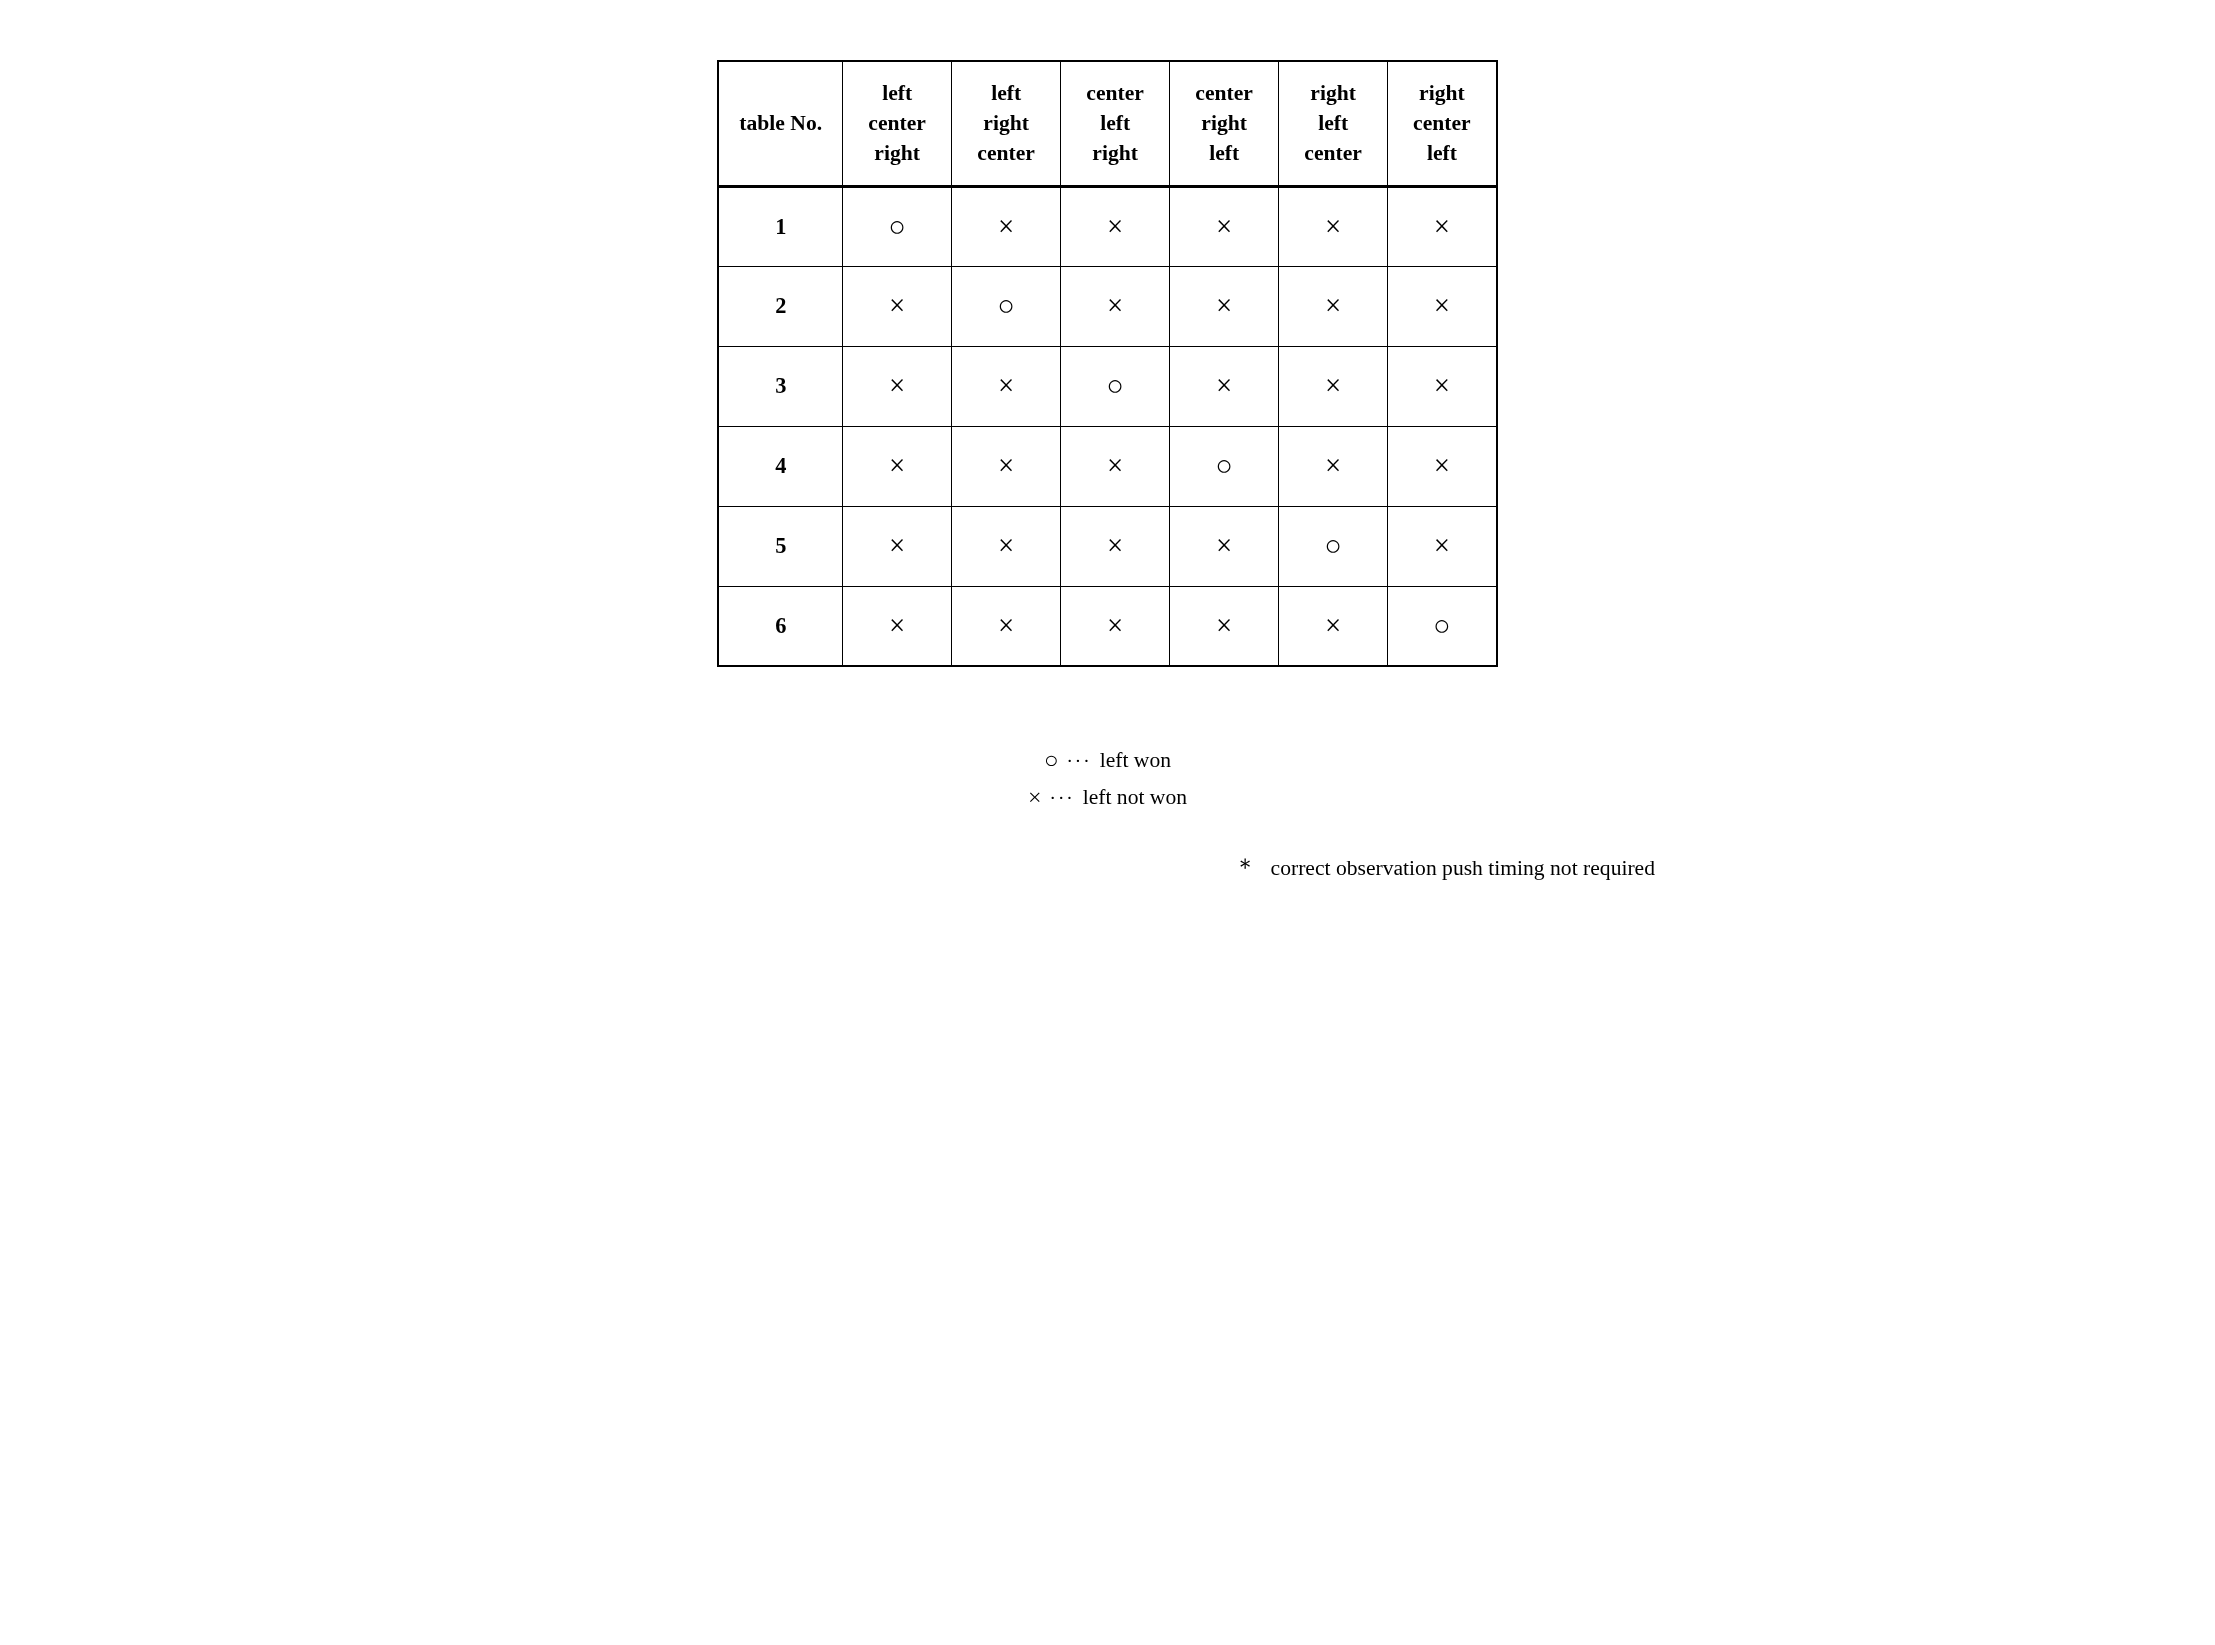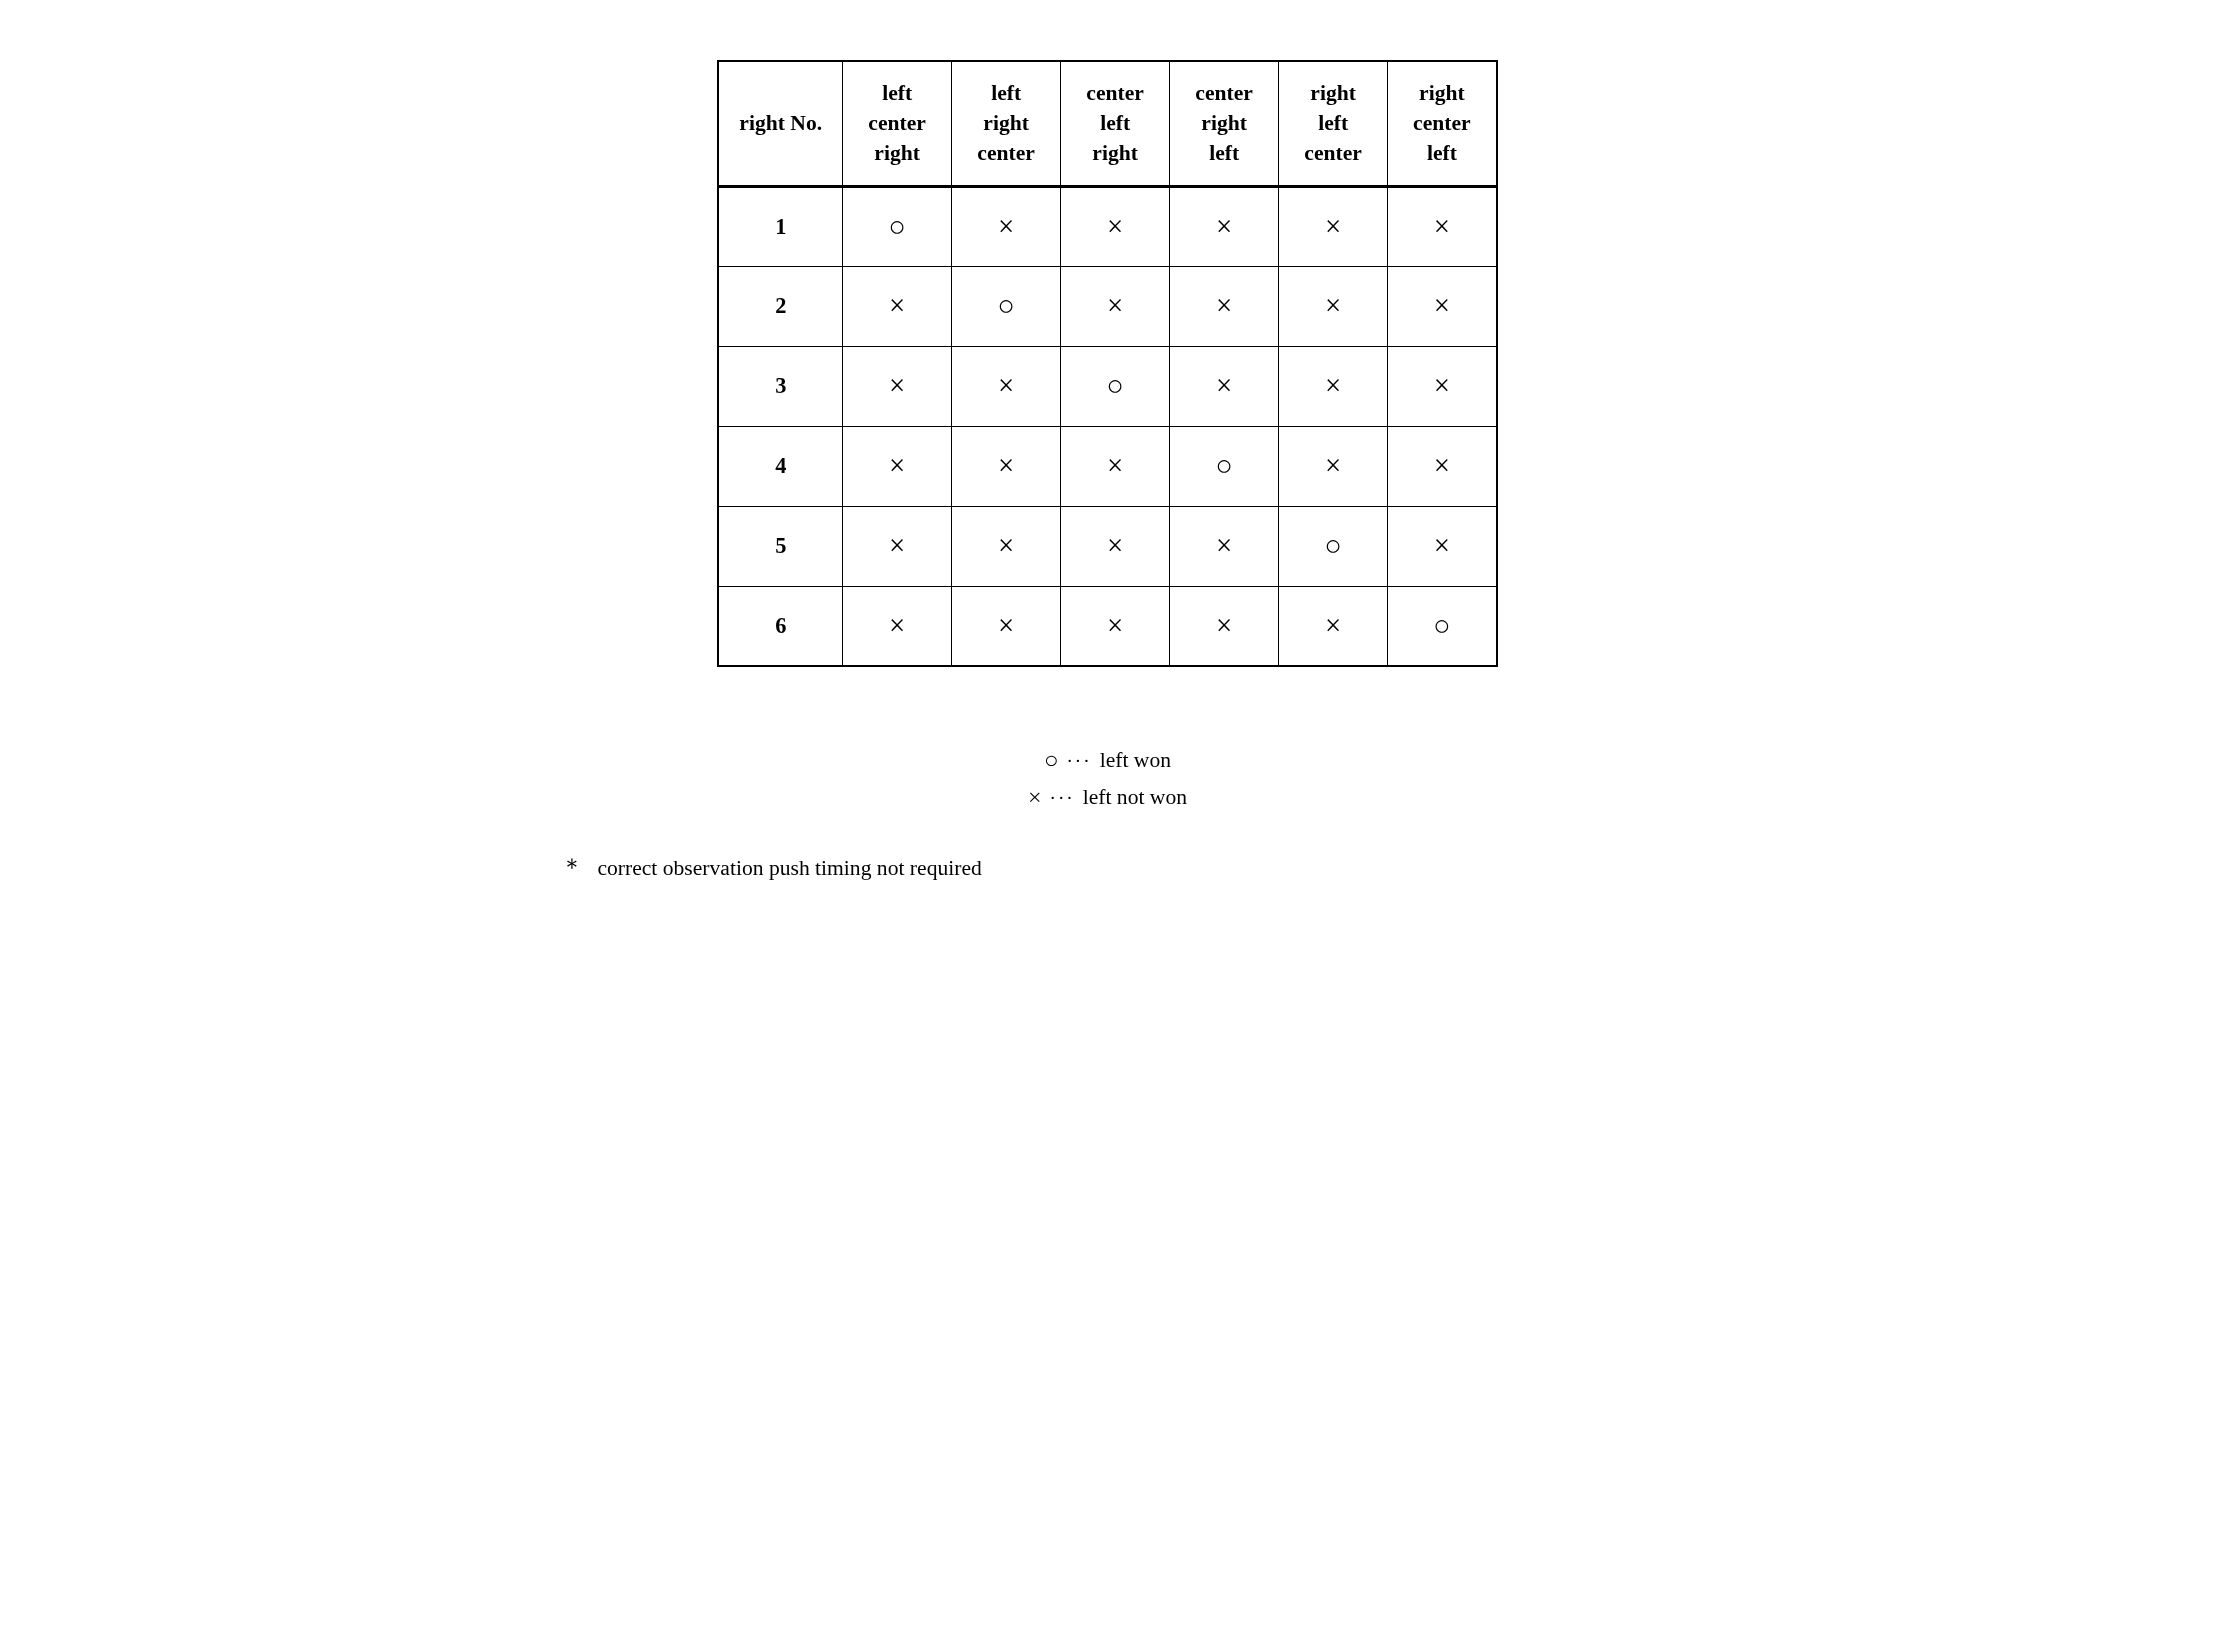--- a/index.html
+++ b/index.html
@@ -96,21 +96,21 @@
       font-size: 1.5rem;
     }
 
     .legend-dots {
       font-size: 1.2rem;
       letter-spacing: 2px;
     }
 
     .note-section {
       display: flex;
-      justify-content: flex-start;
+      justify-content: flex-end;
       margin-top: 34px;
     }
 
     .note-text {
       font-size: 1.35rem;
     }
 
     .note-star {
       font-size: 1.5rem;
       margin-right: 8px;
@@ -119,21 +119,21 @@
 </head>
 <body>
 
 <div class="page-container">
 
   <div class="table-wrapper">
     <table>
       <thead>
         <tr class="header-row">
           <th>
-            <span>right No.</span>
+            <span>table No.</span>
           </th>
           <th>
             <span>left<br>center<br>right</span>
           </th>
           <th>
             <span>left<br>right<br>center</span>
           </th>
           <th>
             <span>center<br>left<br>right</span>
           </th>

